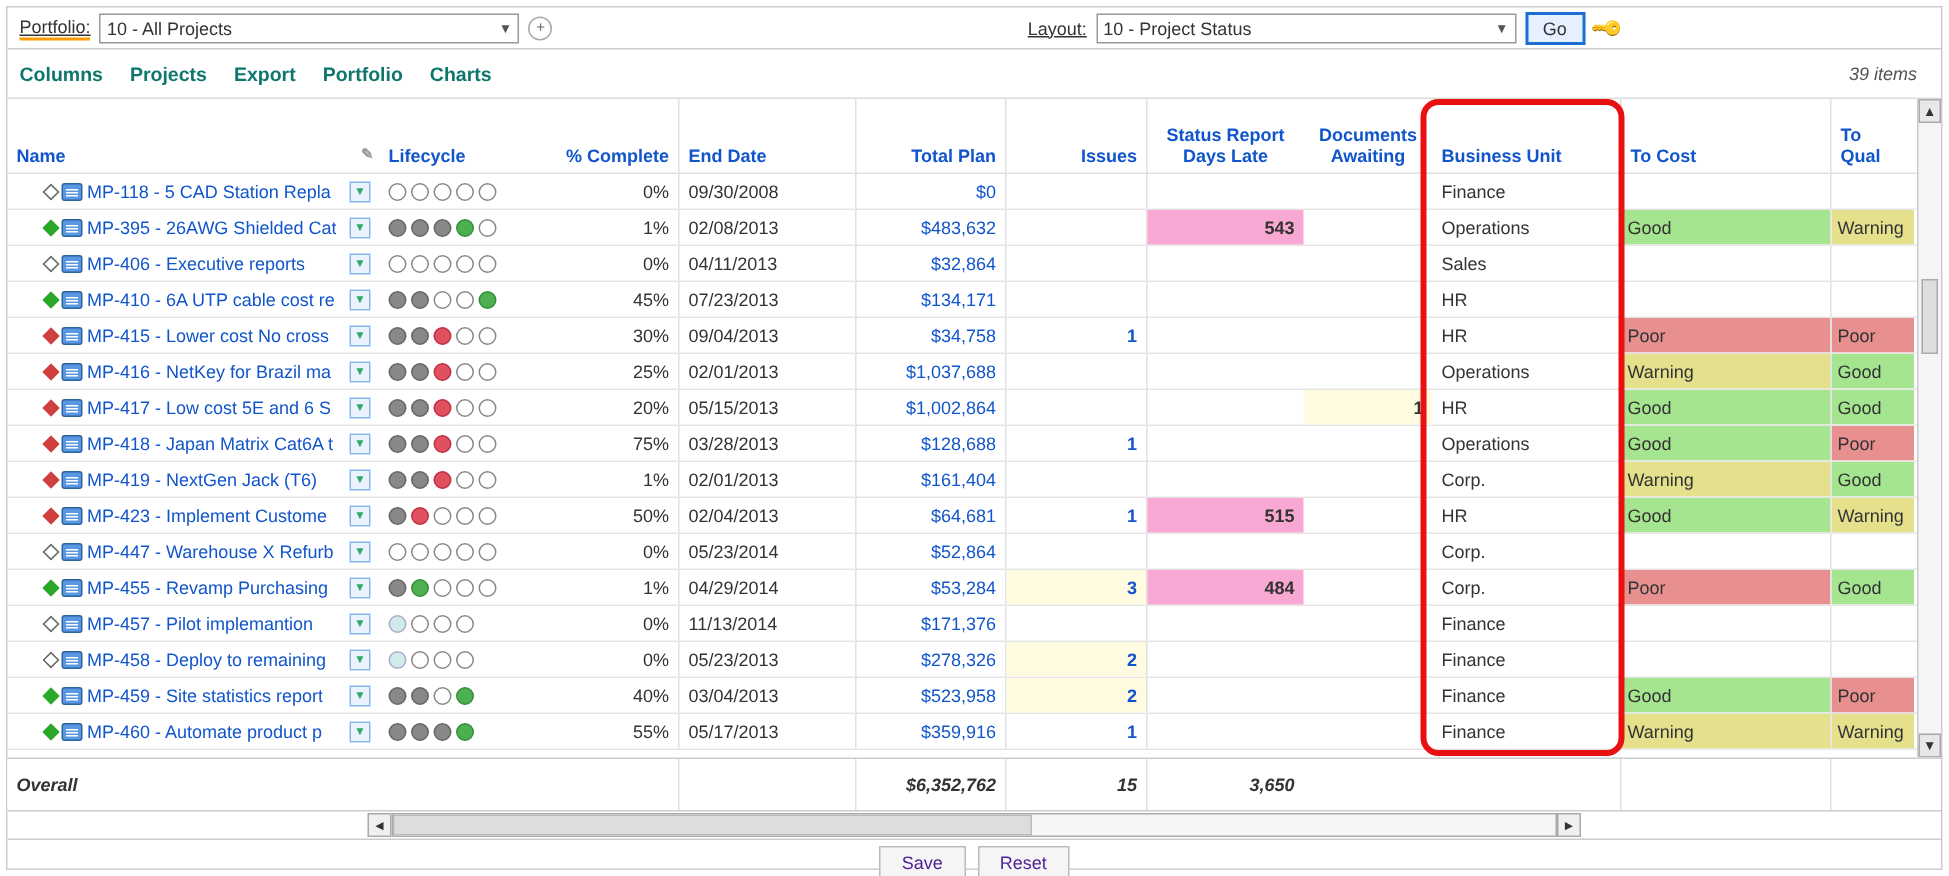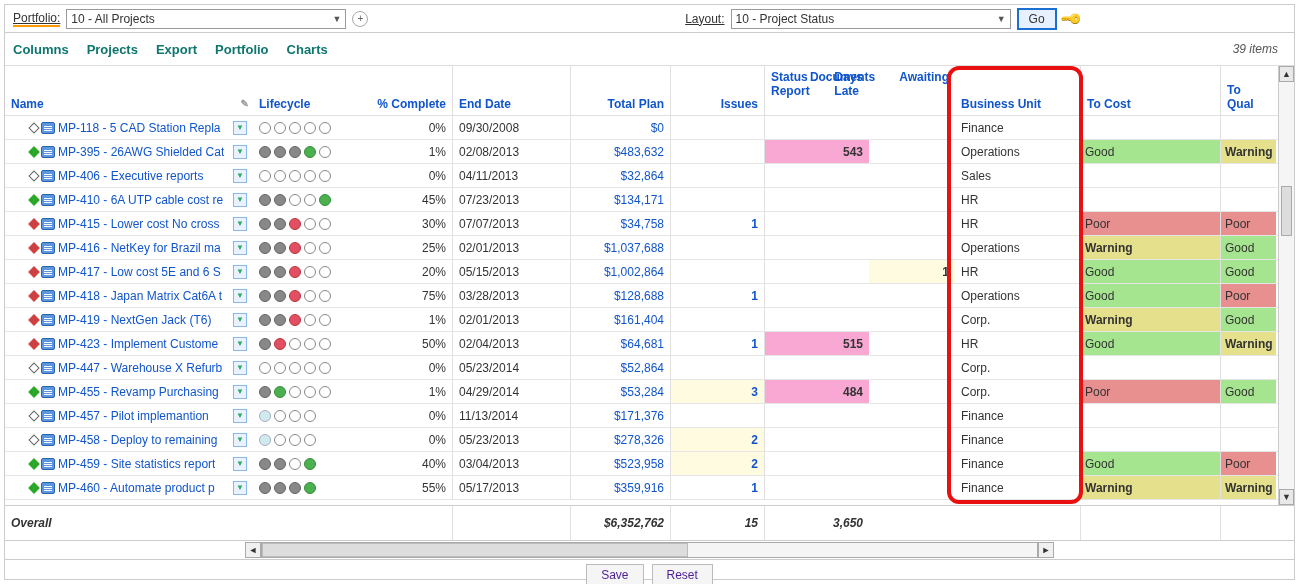--- a/index.html
+++ b/index.html
@@ -15,21 +15,21 @@
 .circle-btn { width: 16px; height: 16px; border: 1px solid #aaa; border-radius: 50%; display: inline-flex; align-items: center; justify-content: center; font-size: 10px; color: #666; cursor: pointer; }
 .spacer { flex: 1; }
 .go-btn { border: 2px solid #1b6fd0; background: #e7f0ff; color: #333; height: 22px; padding: 0 10px; cursor: pointer; font-size: 12px; }
 .key-icon { color: #999; font-size: 14px; transform: rotate(45deg); display: inline-block; }
 .toolbar { display: flex; align-items: center; padding: 6px 8px; gap: 18px; height: 32px; }
 .tool-link { color: #0f766e; font-weight: bold; font-size: 13px; cursor: pointer; }
 .items-count { margin-left: auto; margin-right: 8px; font-style: italic; font-size: 12px; color: #555; }
 .grid-wrapper { position: relative; height: 440px; overflow: hidden; border-top: 1px solid #ddd; }
 .headers { display: flex; height: 50px; background: #fff; border-bottom: 1px solid #e0e0e0; }
 .hcell { padding: 4px 6px; color: #1155cc; font-weight: bold; font-size: 12px; display: flex; align-items: flex-end; border-right: 0px solid #eee; position: relative; }
-.hcell.multi { flex-direction: row; align-items: flex-start; justify-content: flex-end; gap: 24px; }
+.hcell.multi { flex-direction: column; align-items: center; justify-content: flex-end; }
 .pencil { font-size: 10px; color: #999; position: absolute; right: 4px; bottom: 6px; }
 .rows { max-height: 388px; overflow-y: auto; }
 .row { display: flex; height: 24px; align-items: center; border-bottom: 1px solid #e5e5e5; }
 .cell { padding: 0 6px; font-size: 12px; display: flex; align-items: center; height: 100%; overflow: hidden; white-space: nowrap; }
 .c-name { width: 248px; }
 .c-life { width: 98px; }
 .c-pct { width: 102px; justify-content: flex-end; border-right: 1px solid #e0e0e0; }
 .c-end { width: 118px; border-right: 1px solid #e0e0e0;}
 .c-plan { width: 100px; justify-content: flex-end;border-right: 1px solid #e0e0e0; }
 .c-iss { width: 94px; justify-content: flex-end;border-right: 1px solid #e0e0e0; }
@@ -52,21 +52,21 @@
 .lc { width: 12px; height: 12px; border: 1px solid #888; border-radius: 50%; }
 .lc.g { background: #888; border-color: #666; }
 .lc.gr { background: #4caf50; border-color: #388e3c; }
 .lc.r { background: #e05060; border-color: #c03040; }
 .lc.lt { background: #d0ebeb; border-color: #aac; }
 .plan-link { color: #1155cc; }
 .iss-link { color: #1155cc; font-weight: bold; }
 .hl-yellow { background: #fffbe0; }
 .hl-pink { background: #f9a8d4; }
 .status-good { background: #a5e590; width: 100%; height: 100%; display: flex; align-items: center; padding-left: 4px; }
-.status-warning { background: #e5e08c; width: 100%; height: 100%; display: flex; align-items: center; padding-left: 4px; font-weight: bold; }
+.status-warning { background: #e5e08c; width: 100%; height: 100%; display: flex; align-items: center; padding-left: 4px; }
 .status-poor { background: #e89090; width: 100%; height: 100%; display: flex; align-items: center; padding-left: 4px; }
 .padcell { padding: 0 !important;}
 .overall-row { display: flex; height: 36px; align-items: center; border-top: 1px solid #ccc; border-bottom: 1px solid #ccc; font-style: italic; font-weight: bold; background: #fff;}
 .hscroll { height: 18px; display: flex; align-items: center; padding: 0 240px 0 240px; }
 .hscroll-btn { width: 16px; height: 16px; border: 1px solid #aaa; background: #f0f0f0; display: flex; align-items: center; justify-content: center; font-size: 9px; cursor: pointer;}
 .hscroll-track { flex: 1; height: 16px; border: 1px solid #aaa; background: #f5f5f5; position: relative;}
 .hscroll-thumb { position: absolute; left: 0; top: 0; width: 55%; height: 100%; background: #ddd; border: 1px solid #bbb;}
 .bottom-btns { display: flex; justify-content: center; gap: 8px; padding: 4px 0; border-top: 1px solid #ccc; height: 30px; align-items: center;}
 .btn { border: 1px solid #bbb; background: #f5f5f5; color: #4c1d95; padding: 3px 14px; font-size: 12px; cursor: pointer;}
 .red-box { position: absolute; border: 4px solid #e81010; border-radius: 12px; pointer-events: none; z-index: 10; }
@@ -294,21 +294,21 @@
     <div class="cell c-life">
             <div class="life-circles">
               <span class="lc g"></span>
               <span class="lc g"></span>
               <span class="lc r"></span>
               <span class="lc "></span>
               <span class="lc "></span>
             </div>
           </div>
     <div class="cell c-pct">30%</div>
-    <div class="cell c-end">07/07/2013</div>
+    <div class="cell c-end">09/04/2013</div>
     <div class="cell c-plan">
             <span class="plan-link">$34,758</span>
           </div>
     <div class="cell c-iss ">
             <span class="iss-link">1</span>
           </div>
     <div class="cell c-days ">
             <b></b>
           </div>
     <div class="cell c-docs ">

